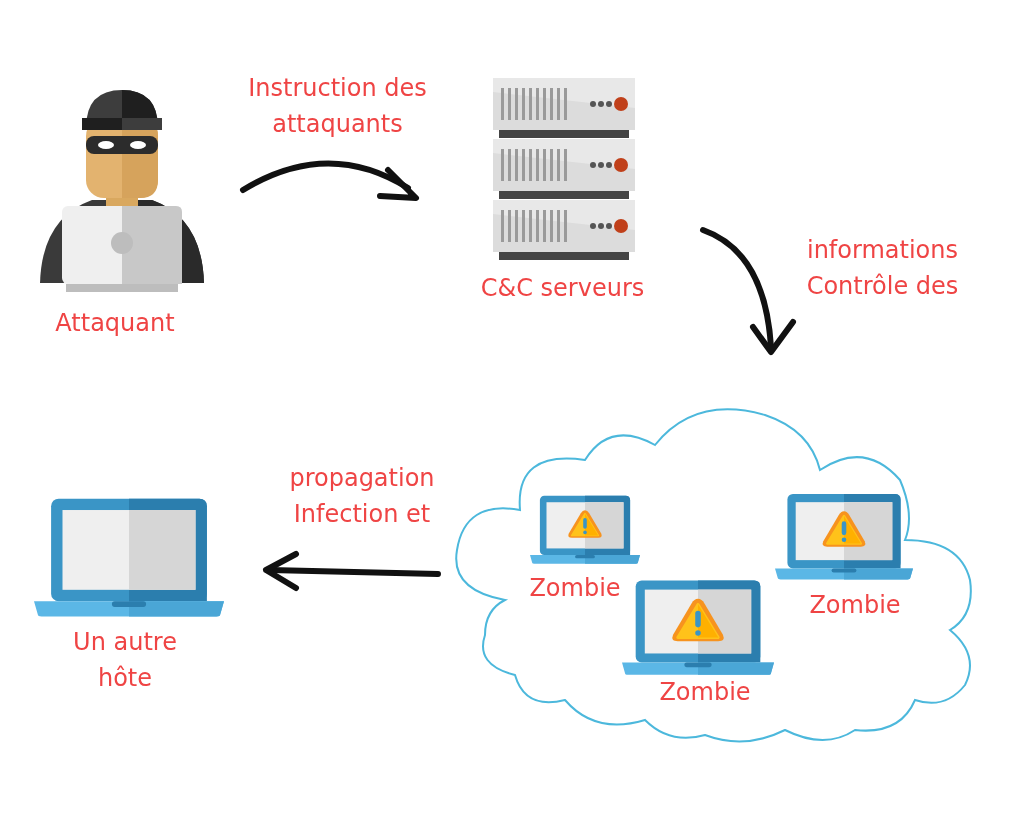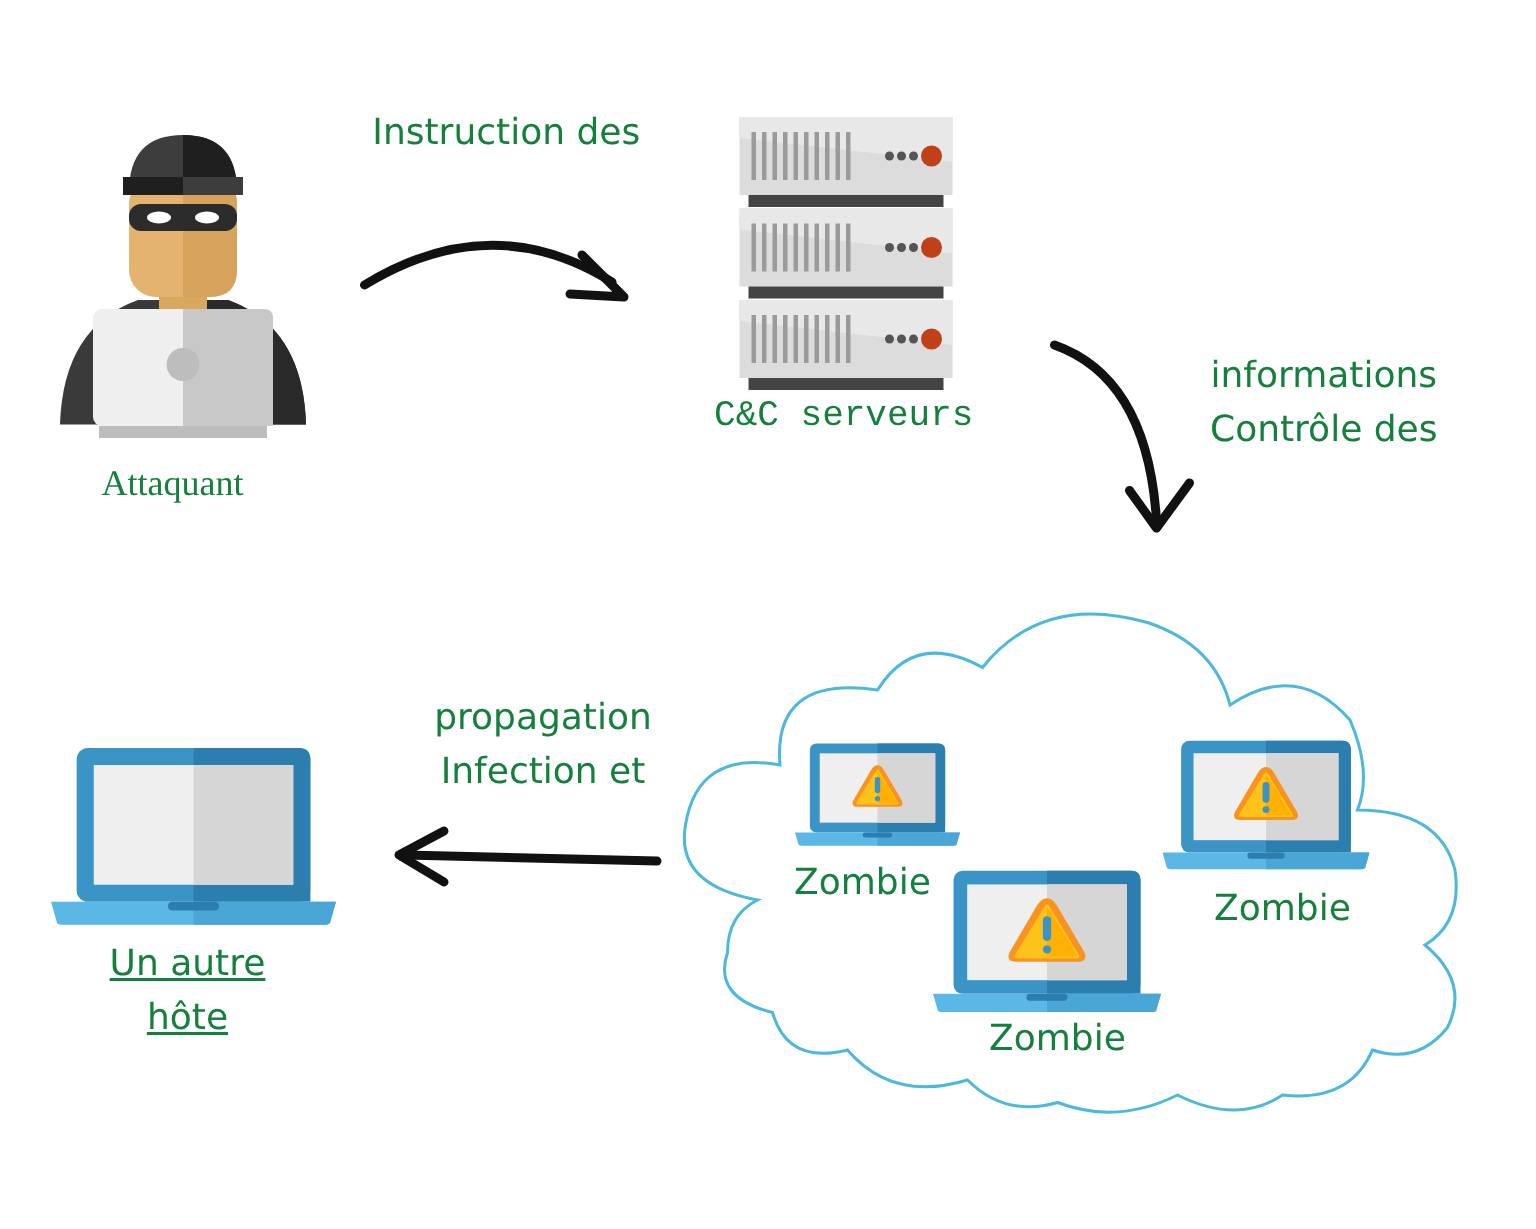--- a/index.html
+++ b/index.html
@@ -1,19 +1,19 @@
 <!DOCTYPE html>
 <html><head>
 <meta charset="utf-8">
 <style>
   html, body { margin: 0; padding: 0; background: #ffffff; }
   body { width: 1024px; height: 819px; position: relative; overflow: hidden;
          font-family: "Liberation Sans", sans-serif; color: #111; }
   .label { position: absolute; font-family: "DejaVu Sans", sans-serif; font-size: 24px;
-           text-align: center; color: #15803d; line-height: 36px; white-space: nowrap; }
+           text-align: center; color: #ef4444; line-height: 36px; white-space: nowrap; }
   svg { position: absolute; overflow: visible; }
 </style>
 </head>
 <body>
 
 <svg width="180" height="210" style="left:32px;top:88px;" viewBox="0 0 180 210">
 
   <path d="M8 195 Q10 130 60 112 L120 112 Q170 130 172 195 Z" fill="#3a3a3a"></path>
   <path d="M90 112 L120 112 Q170 130 172 195 L90 195 Z" fill="#2a2a2a"></path>
 
@@ -29,28 +29,29 @@
 
   <rect x="54" y="48" width="72" height="18" rx="8" fill="#2c2c2c"></rect>
   <ellipse cx="74" cy="57" rx="8" ry="4" fill="#ffffff"></ellipse>
   <ellipse cx="106" cy="57" rx="8" ry="4" fill="#ffffff"></ellipse>
 
   <rect x="30" y="118" width="120" height="78" rx="6" fill="#efefef"></rect>
   <path d="M90 118 L144 118 Q150 118 150 124 L150 196 L90 196 Z" fill="#c8c8c8"></path>
   <circle cx="90" cy="155" r="11" fill="#bdbdbd"></circle>
   <rect x="34" y="196" width="112" height="8" fill="#bdbdbd"></rect>
 </svg>
-<div class="label" style="left:20px;top:305px;width:190px;font-family:Liberation Serif, serif;">Attaquant</div>
+<div class="label" style="left:20px;top:305px;width:190px;">Attaquant</div>
 
 <svg width="200" height="60" style="left:238px;top:148px;">
   <path d="M5 42 Q90 -10 170 40" fill="none" stroke="#111" stroke-width="6" stroke-linecap="round"></path>
   <path d="M150 22 L178 50 L142 48" fill="none" stroke="#111" stroke-width="6" stroke-linecap="round" stroke-linejoin="round"></path>
 </svg>
 <div class="label" style="left:215px;top:70px;width:245px;">
   <div>Instruction des</div>
+  <div>attaquants</div>
 </div>
 
 <svg width="150" height="185" style="left:493px;top:78px;" viewBox="0 0 150 185">
   <g id="srv">
     <rect x="0" y="0" width="142" height="52" fill="#dcdcdc"></rect>
     <path d="M0 0 L142 0 L142 30 L0 14 Z" fill="#e8e8e8"></path>
     <g fill="#9a9a9a">
       <rect x="8" y="10" width="3" height="32"></rect>
         <rect x="15" y="10" width="3" height="32"></rect>
       <rect x="22" y="10" width="3" height="32"></rect>
@@ -64,21 +65,21 @@
     </g>
     <circle cx="100" cy="26" r="3" fill="#555"></circle>
     <circle cx="108" cy="26" r="3" fill="#555"></circle>
     <circle cx="116" cy="26" r="3" fill="#555"></circle>
     <circle cx="128" cy="26" r="7" fill="#c0401a"></circle>
     <rect x="6" y="52" width="130" height="8" fill="#444"></rect>
   </g>
   <use href="#srv" y="61"></use>
   <use href="#srv" y="122"></use>
 </svg>
-<div class="label" style="left:455px;top:260px;width:215px;font-family:Liberation Mono, monospace;">C&amp;C serveurs</div>
+<div class="label" style="left:455px;top:270px;width:215px;">C&amp;C serveurs</div>
 
 <svg width="120" height="140" style="left:695px;top:222px;">
   <path d="M8 8 Q70 30 76 125" fill="none" stroke="#111" stroke-width="6" stroke-linecap="round"></path>
   <path d="M58 105 L76 130 L98 100" fill="none" stroke="#111" stroke-width="6" stroke-linecap="round" stroke-linejoin="round"></path>
 </svg>
 <div class="label" style="left:780px;top:232px;width:205px;">
   <div>informations</div>
   <div>Contrôle des</div>
 </div>
 
@@ -140,16 +141,16 @@
   <path d="M38 6 L8 22 L38 40" fill="none" stroke="#111" stroke-width="6" stroke-linecap="round" stroke-linejoin="round"></path>
 </svg>
 <div class="label" style="left:262px;top:460px;width:200px;">
   <div>propagation</div>
   <div>Infection et</div>
 </div>
 
 <svg width="190" height="120" style="left:34px;top:498px;">
   <use href="#laptop" width="190" height="120"></use>
 </svg>
-<div class="label" style="left:30px;top:624px;width:190px;text-decoration:underline;">
+<div class="label" style="left:30px;top:624px;width:190px;">
   <div>Un autre</div>
   <div>hôte</div>
 </div>
 
 </body></html>

